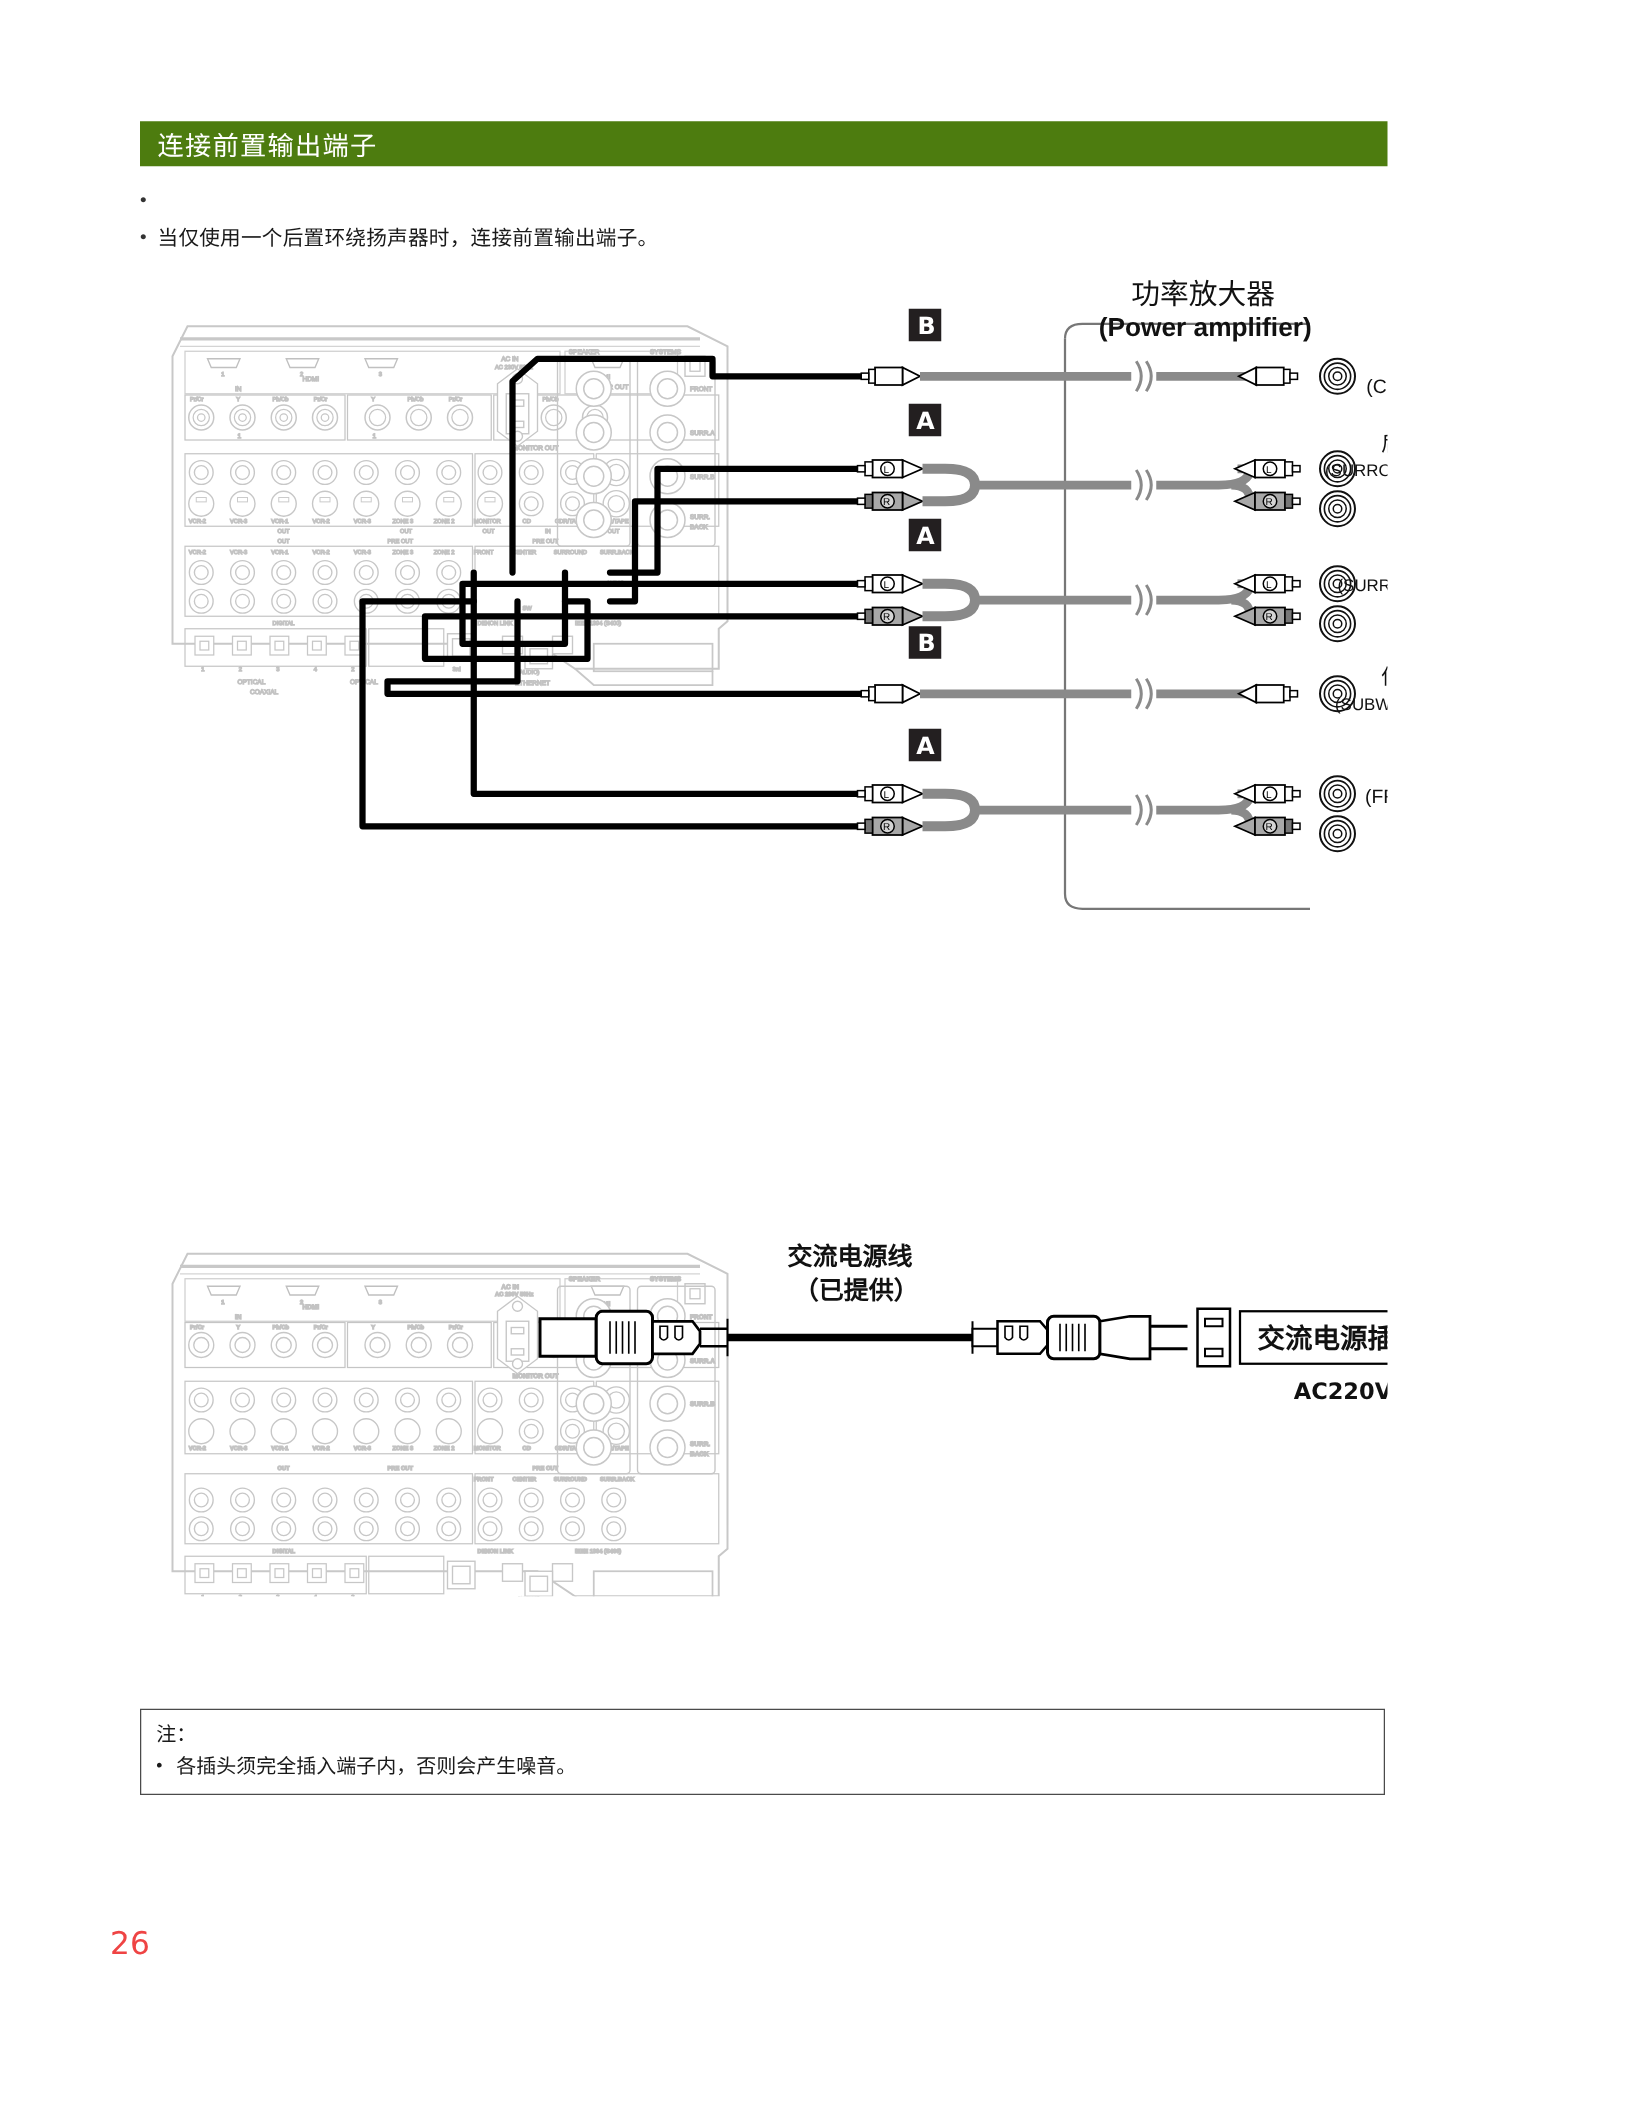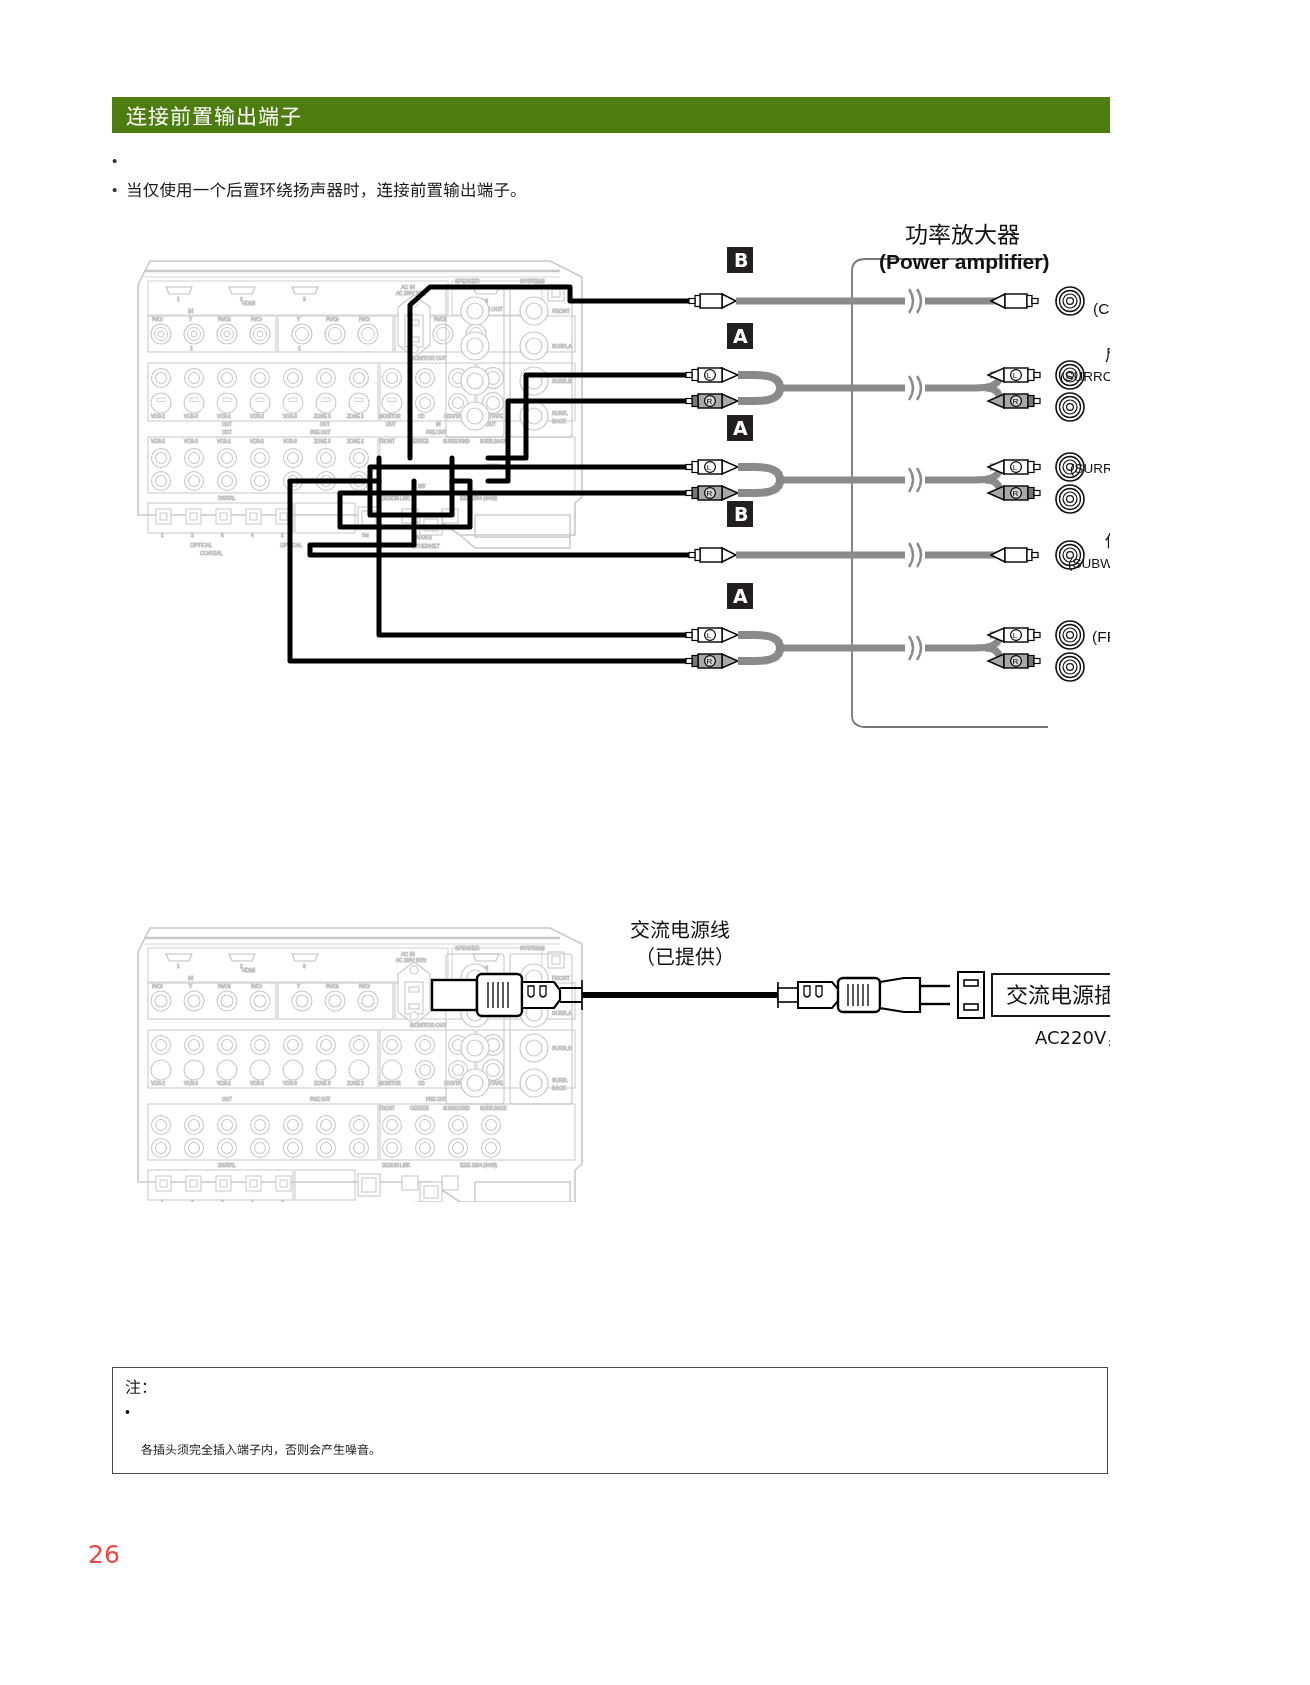--- a/index.html
+++ b/index.html
@@ -41,21 +41,21 @@
     position:absolute;left:112px;width:996px;
     border:1px solid #4a4a4a;background:#fff;
     padding:9px 12px 11px 12px;box-sizing:border-box;
   }
   .note-box .note-title{
     font-size:16px;line-height:21px;margin-bottom:3px;
     font-family:"DejaVu Sans",sans-serif;
   }
   .note-box .note-line{display:flex;align-items:flex-start;}
   .note-box .note-line .dot{width:16px;flex:0 0 16px;font-size:14px;line-height:23px;}
-  .note-box .note-line .txt{font-size:12px;line-height:23px;font-family:"DejaVu Sans",sans-serif;margin-top:38px;}
+  .note-box .note-line .txt{font-size:16px;line-height:23px;font-family:"DejaVu Sans",sans-serif;}
 
   
   .page-number{
     position:absolute;left:88px;top:1540px;
     font-size:25px;color:#ef4444;font-family:"DejaVu Sans",sans-serif;
   }
 
   
   .watermark{
     position:absolute;right:40px;top:1380px;width:300px;height:190px;
@@ -660,21 +660,21 @@
       <use href="#jack-ring" x="940" y="452"></use>
       <text class="cn lbl-cn" x="985" y="406">前置</text>
       <text class="lbl-en" x="962" y="427">(FRONT)</text>
       <text class="cn lbl-cn" x="990" y="448">左(L)</text>
       <text class="cn lbl-cn" x="990" y="474">右(R)</text>
     </g>
   </svg>
   </div>
 
 
-  <div class="diagram" style="left:130px;top:882px;">
+  <div class="diagram" style="left:130px;top:957px;font-weight:bold;">
   <svg width="980" height="320" viewBox="0 0 980 320" xmlns="http://www.w3.org/2000/svg">
 
     <g stroke="#c3c3c3" fill="none">
       <path d="M8,70 L8,300 L300,300 L330,320 L445,320 L445,288 L452,282 L452,62 L420,46 L20,46 Z" stroke="#c8c8c8" stroke-width="1.6" fill="#fff"></path>
       <path d="M14,56 L430,56" stroke="#c8c8c8" stroke-width="2.6"></path>
       <path d="M14,62 L430,62" stroke="#d4d4d4" stroke-width="1"></path>
       <path d="M330,320 L345,333 L440,333 L440,322" stroke="#c8c8c8" stroke-width="1.4"></path>
       <rect x="345" y="300" width="95" height="22" stroke="#c8c8c8" stroke-width="1.4"></rect>
 
       <rect x="18" y="66" width="300" height="34" stroke="#cfcfcf" stroke-width="1"></rect>

